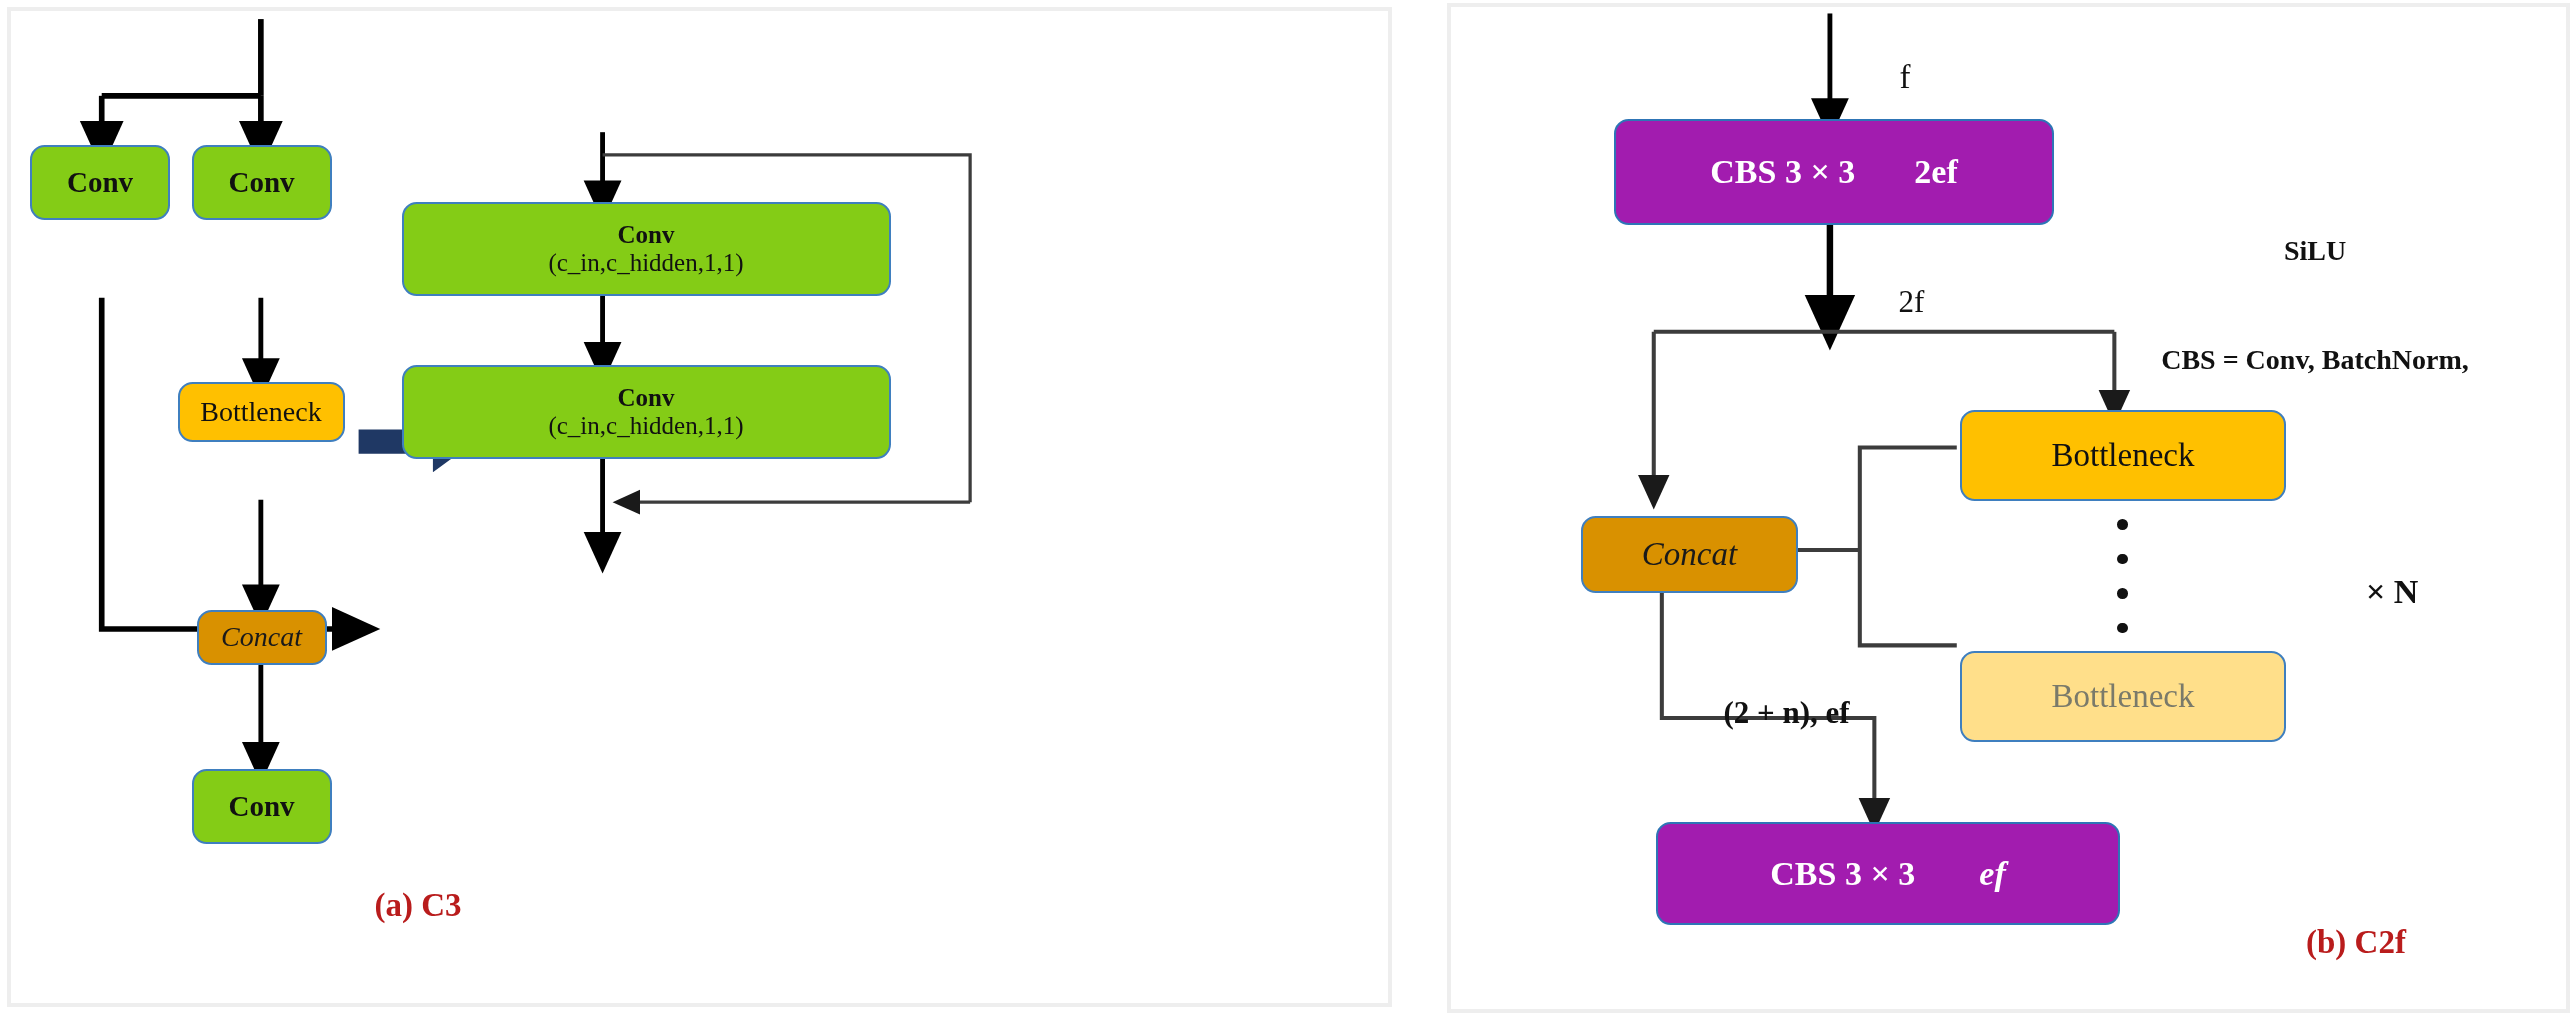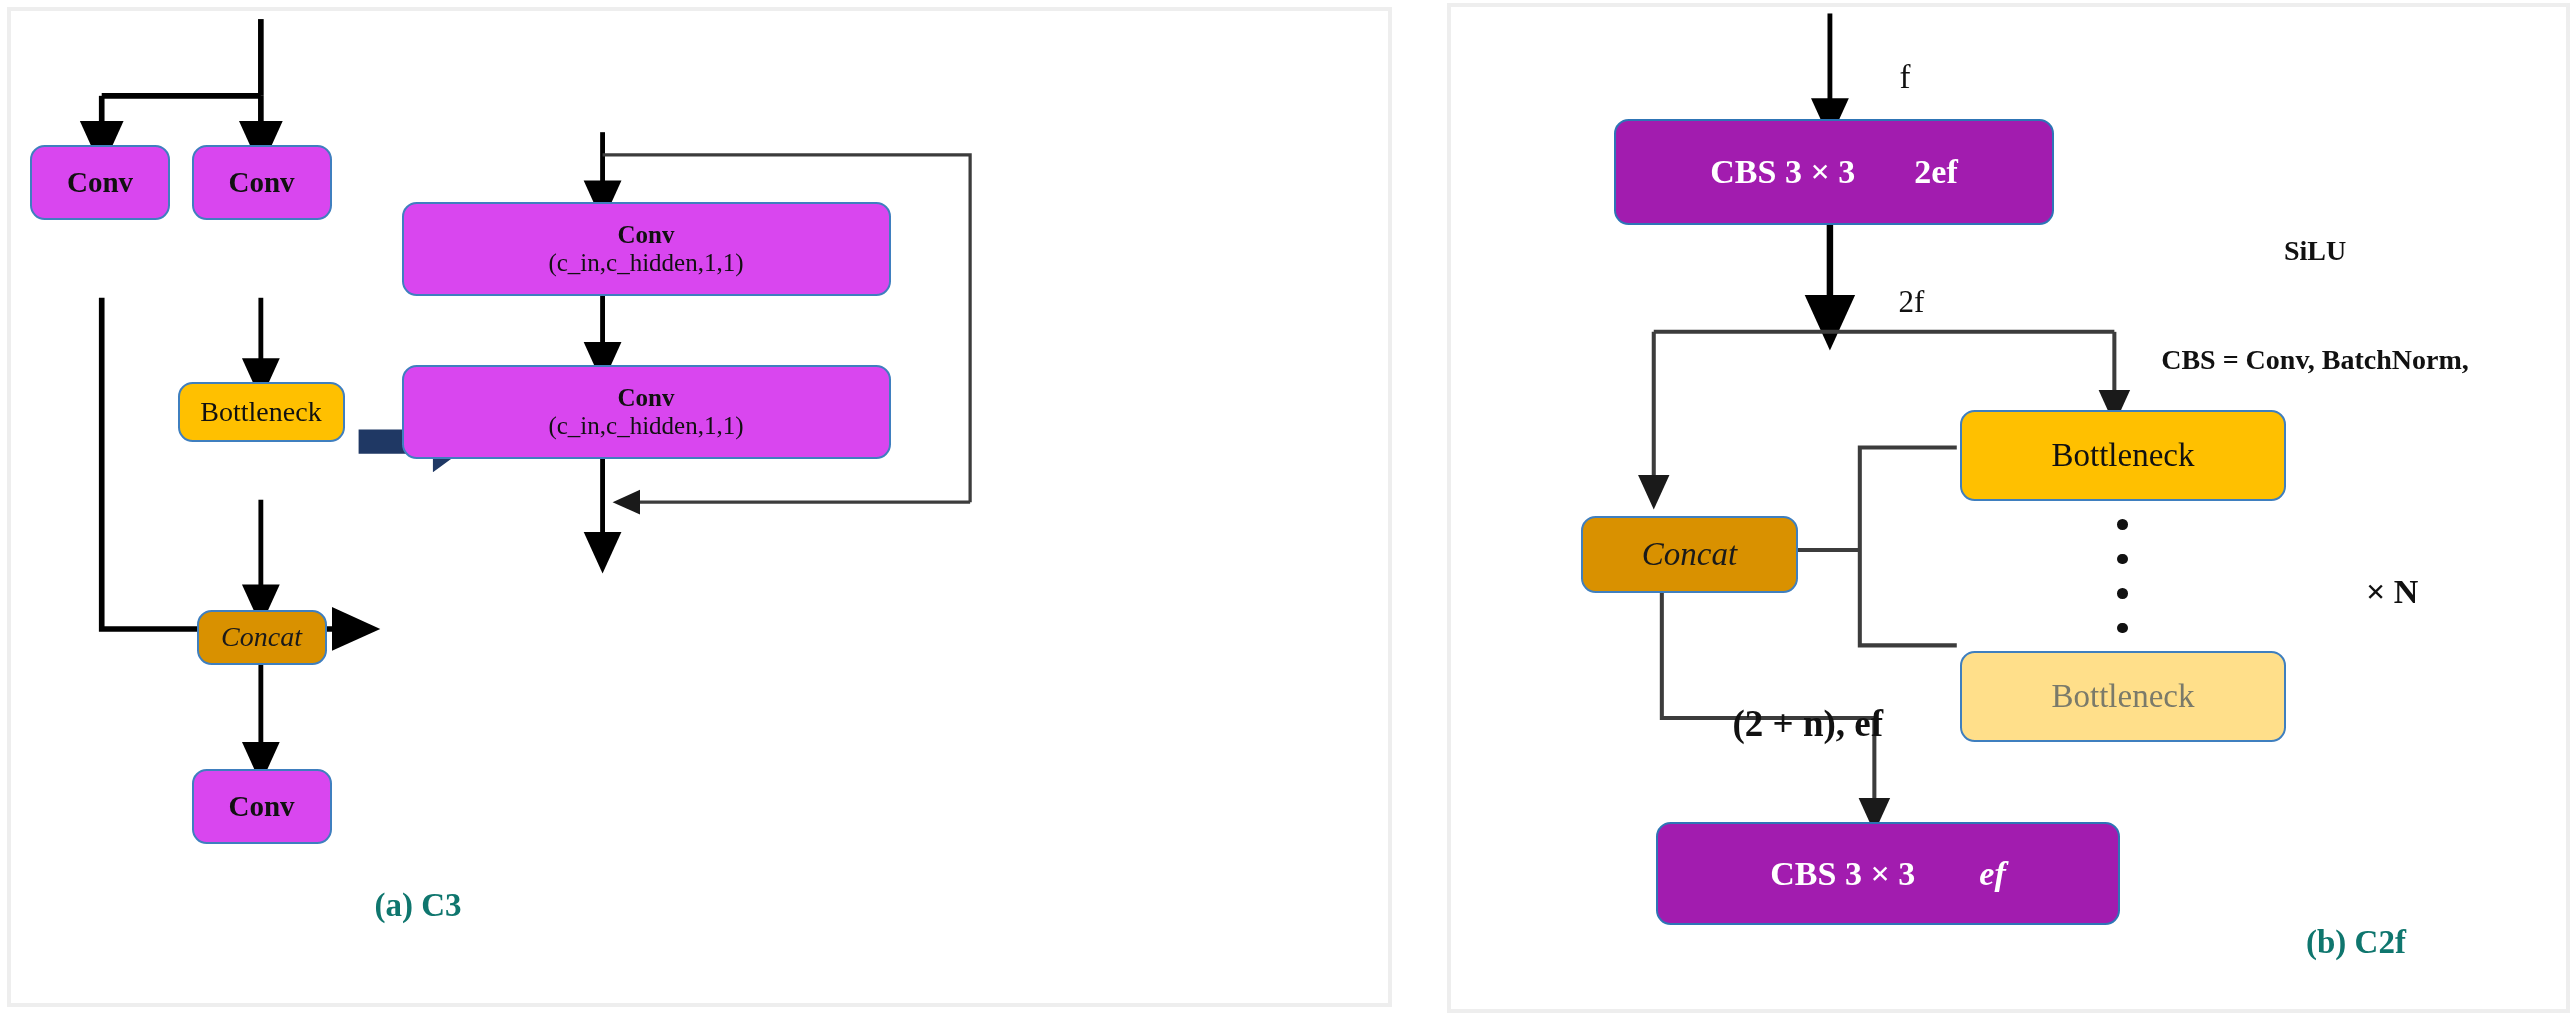--- a/index.html
+++ b/index.html
@@ -6,33 +6,33 @@
   body{width:2576px;height:1032px;font-family:"Liberation Serif",serif;}
   #stage{position:relative;width:2576px;height:1032px;background:#ffffff;overflow:hidden;}
 
   .panel{position:absolute;background:#ffffff;border:4.9px solid #eeeeee;box-sizing:border-box;}
   #panel-a{left:6.5px;top:6.5px;width:1385px;height:1000px;}
   #panel-b{left:1447px;top:3.3px;width:1123px;height:1010px;}
 
   .node{position:absolute;box-sizing:border-box;border-radius:14.7px;
         display:flex;align-items:center;justify-content:center;
         text-align:center;line-height:1.12;border:2.4px solid #3f7fbf;}
-  .node.blue-light{background:#d946ef;color:#111111;}
+  .node.blue-light{background:#84cc16;color:#111111;}
   .node.blue-dark{background:#a21caf;color:#ffffff;font-weight:bold;border-color:#2e75b6;}
   .node.amber{background:#ffc000;color:#111111;}
   .node.amber-dark{background:#d99100;color:#1a1a1a;font-style:italic;}
   .node.amber-pale{background:#ffdf8a;color:#7a7a6a;}
 
   .lbl{position:absolute;color:#111111;white-space:pre;}
   .lbl.b{font-weight:bold;}
   .lbl.cen{text-align:center;}
 
   svg.wires{position:absolute;left:0;top:0;width:100%;height:100%;overflow:visible;pointer-events:none;}
 
-  .caption{position:absolute;font-weight:bold;color:#0f766e;}
+  .caption{position:absolute;font-weight:bold;color:#b91c1c;}
 
   .ell{position:absolute;display:flex;flex-direction:column;align-items:center;justify-content:space-between;}
   .ell i{display:block;width:10.6px;height:10.6px;border-radius:50%;background:#111;}
 </style>
 </head>
 <body>
 
 <div id="stage">
 
   <div class="panel" id="panel-a">
@@ -171,21 +171,21 @@
     </div>
 
     <div class="lbl" style="left:399px;top:14.7px;font-size:33px;">
       <span>f</span>
     </div>
 
     <div class="lbl" style="left:401px;top:241px;font-size:31px;">
       <span>2f</span>
     </div>
 
-    <div class="lbl b" style="left:226px;top:652px;font-size:37px;">
+    <div class="lbl b" style="left:226px;top:652px;font-size:31px;">
       <span>(2 + n), ef</span>
     </div>
 
     <div class="lbl b" style="left:864px;top:528px;font-size:34px;">
       <span>× N</span>
     </div>
 
     <div class="lbl b cen" style="left:644px;top:153px;width:440px;font-size:28px;line-height:1.3;">
       <div>SiLU</div>
       <div>CBS = Conv, BatchNorm,</div>

